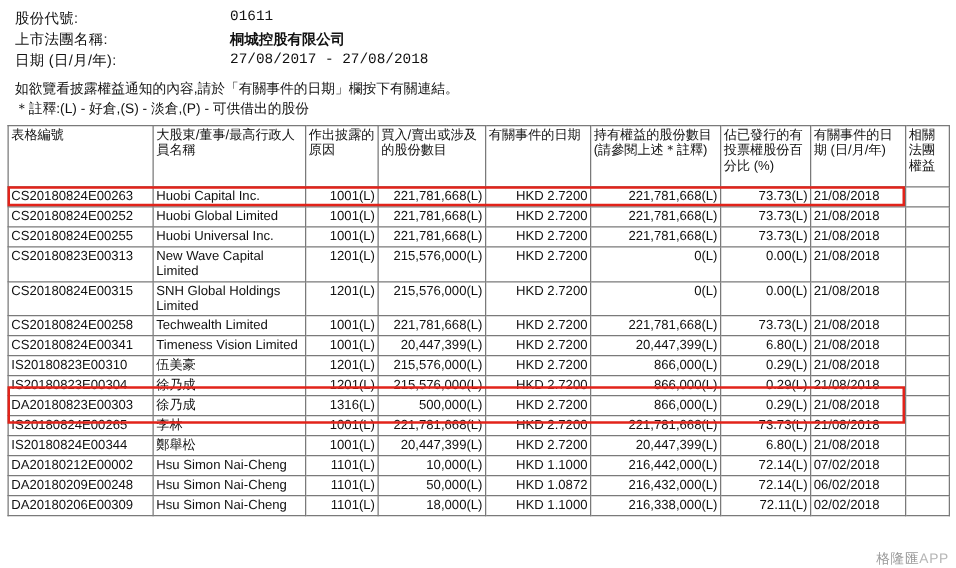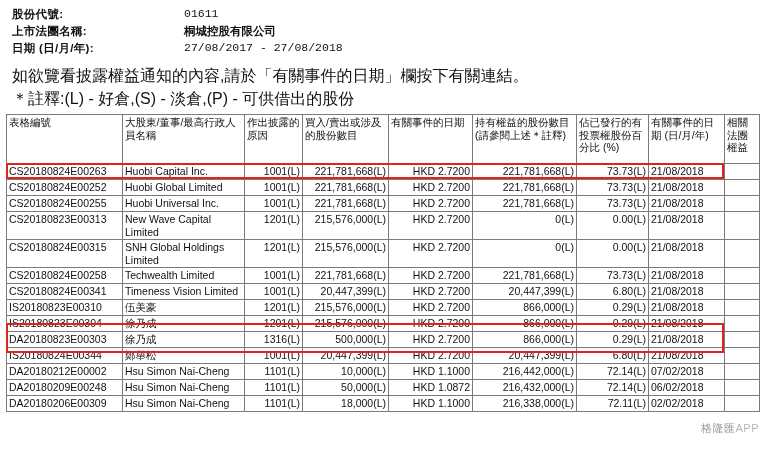--- a/index.html
+++ b/index.html
@@ -30,34 +30,34 @@
     margin-top: 2px;
   }
   .meta td {
     font-size: 11.5px;
     padding: 1px 0;
     white-space: nowrap;
     vertical-align: top;
   }
   .meta td.label {
     width: 172px;
-    font-weight: bold;
+    font-weight: normal;
     letter-spacing: 0.3px;
   }
   .meta td.value {
     font-weight: bold;
     font-family: Liberation Mono, monospace;
   }
   .meta td.value.plain {
     font-weight: normal;
   }
 
   .notes {
     margin: 7px 0 2px 6px;
-    font-size: 16px;
+    font-size: 11px;
     line-height: 1.45;
   }
   .notes div {
     white-space: nowrap;
   }
 
   
   .tbl-wrap {
     position: relative;
     margin-top: 4px;
@@ -112,21 +112,21 @@
     position: absolute;
     border: 2px solid #e2231a;
     pointer-events: none;
     box-sizing: border-box;
   }
 
   
   .watermark {
     position: absolute;
     right: 6px;
-    bottom: 18px;
+    bottom: 0;
     font-size: 11px;
     color: #9a9a9a;
     letter-spacing: 0.5px;
     white-space: nowrap;
   }
   .watermark .app {
     color: #b6b6b6;
   }
 </style>
 </head>
@@ -287,20 +287,31 @@
           <td>徐乃成</td>
           <td class="ctr">1316(L)</td>
           <td class="num">500,000(L)</td>
           <td class="num">HKD 2.7200</td>
           <td class="num">866,000(L)</td>
           <td class="num">0.29(L)</td>
           <td>21/08/2018</td>
           <td></td>
         </tr>
         <tr class="data">
+          <td>IS20180824E00265</td>
+          <td>李林</td>
+          <td class="ctr">1001(L)</td>
+          <td class="num">221,781,668(L)</td>
+          <td class="num">HKD 2.7200</td>
+          <td class="num">221,781,668(L)</td>
+          <td class="num">73.73(L)</td>
+          <td>21/08/2018</td>
+          <td></td>
+        </tr>
+        <tr class="data">
           <td>IS20180824E00344</td>
           <td>鄭舉松</td>
           <td class="ctr">1001(L)</td>
           <td class="num">20,447,399(L)</td>
           <td class="num">HKD 2.7200</td>
           <td class="num">20,447,399(L)</td>
           <td class="num">6.80(L)</td>
           <td>21/08/2018</td>
           <td></td>
         </tr>

